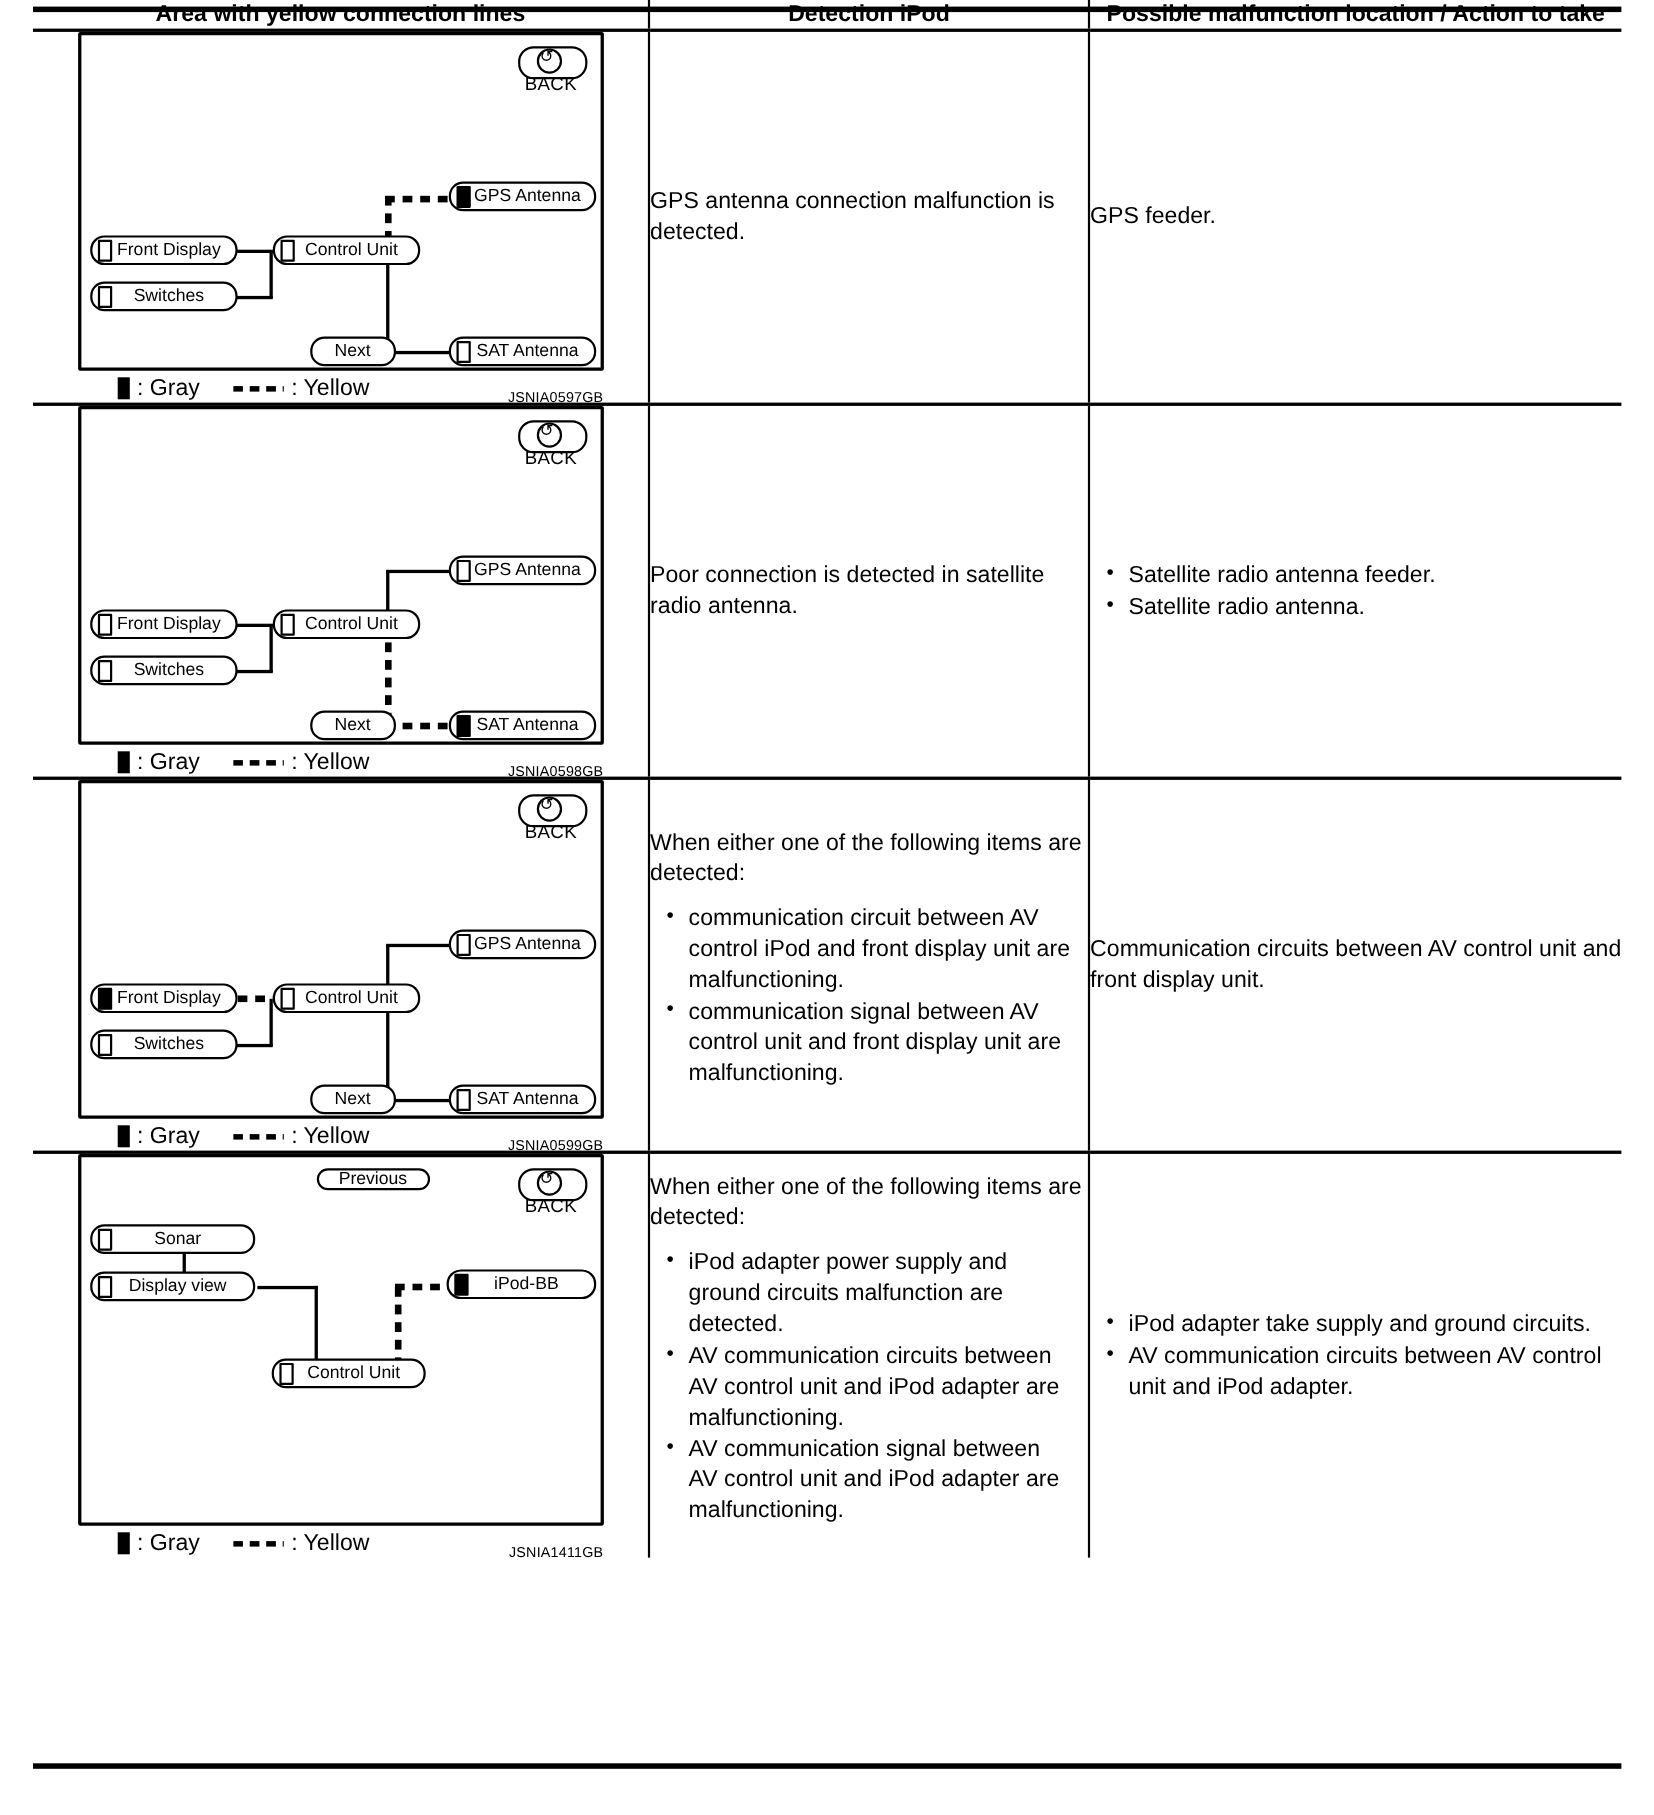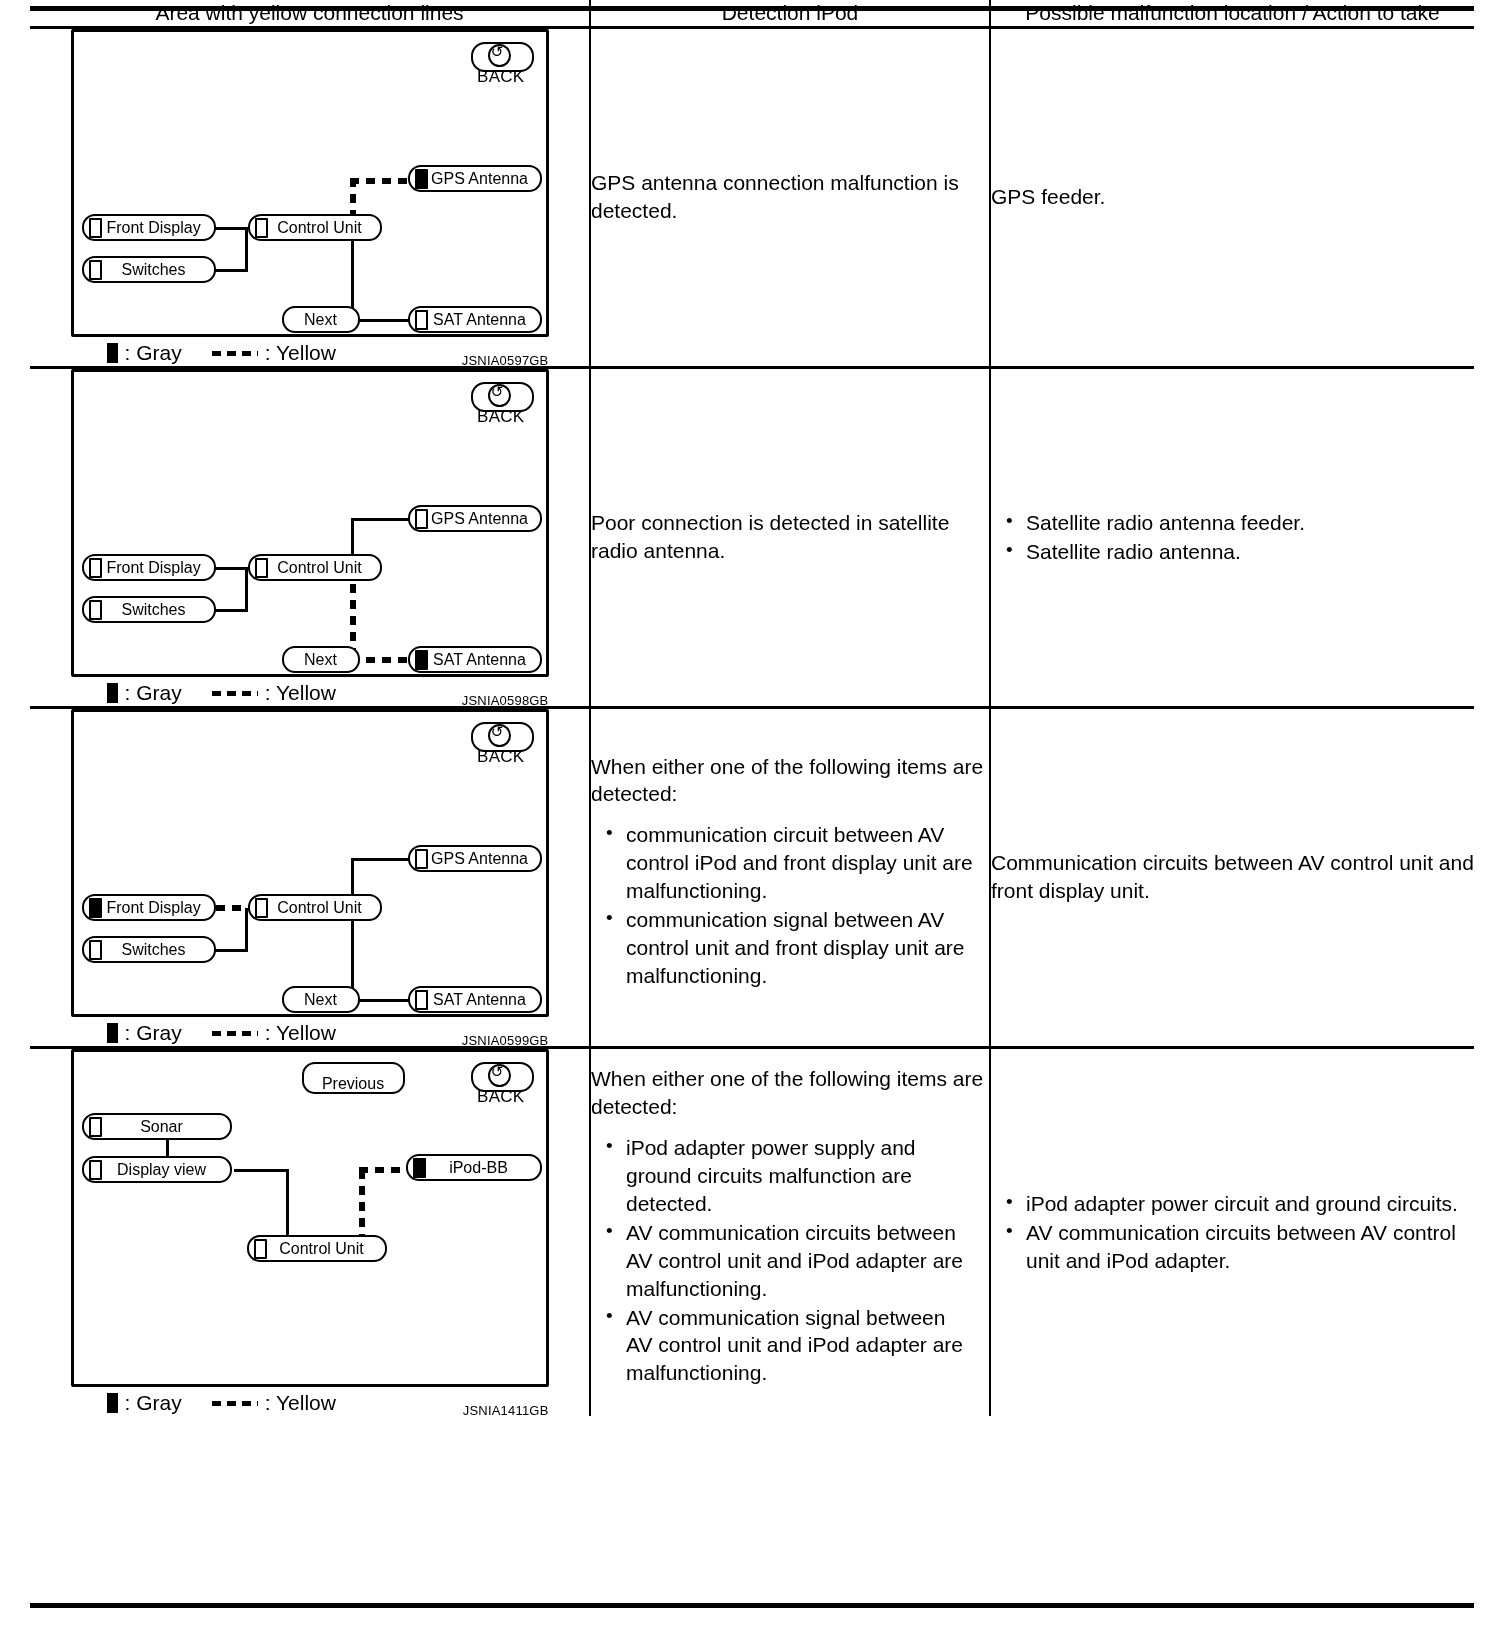--- a/index.html
+++ b/index.html
@@ -53,21 +53,21 @@
     border-right: 0;
     vertical-align: middle;
     padding: 0;
   }
   table.dtc-table th:first-child, table.dtc-table td:first-child {
     border-left: 0;
   }
 
   thead th {
     border-bottom: 3px solid #000;
-    font-weight: normal;
+    font-weight: bold;
     font-size: 21px;
     text-align: center;
     padding: 16px 14px 18px 14px;
     line-height: 1.25;
   }
 
   tbody td {
     border-bottom: 3px solid #000;
   }
   tbody tr:last-child td {
@@ -457,21 +457,21 @@
         <td class="cell-action">
           <p class="intro">Communication circuits between AV control unit and front display unit.</p>
         </td>
       </tr>
 
       <tr>
         <td class="cell-diagram">
           <div class="diagram-wrap">
             <div class="screen h4">
 
-              <div class="node plain" style="left:228px; top:10px; width:103px; height:32px;align-items:flex-end;">
+              <div class="node plain" style="left:214px; top:10px; width:103px; height:20px;">
                 <span class="lbl">Previous</span>
               </div>
 
               <div class="backbtn" style="right:12px; top:10px;">
                 <span class="bicon"></span>
                 <span class="btxt">BACK</span>
               </div>
 
               <div class="wire v" style="left:92px; top:74px; height:46px;"></div>
               <div class="wire h" style="left:160px; top:117px; width:55px;"></div>
@@ -513,21 +513,21 @@
           <p class="intro">When either one of the following items are detected:</p>
           <ul class="bullets">
             <li>iPod adapter power supply and ground circuits malfunction are detected.</li>
             <li>AV communication circuits between AV control unit and iPod adapter are malfunctioning.</li>
             <li>AV communication signal between AV control unit and iPod adapter are malfunctioning.</li>
           </ul>
         </td>
 
         <td class="cell-action">
           <ul class="bullets">
-            <li>iPod adapter power circuit and ground circuits.</li>
+            <li>iPod adapter take supply and ground circuits.</li>
             <li>AV communication circuits between AV control unit and iPod adapter.</li>
           </ul>
         </td>
       </tr>
 
     </tbody>
   </table>
 
   <div class="rule-bottom"></div>
 </div>

